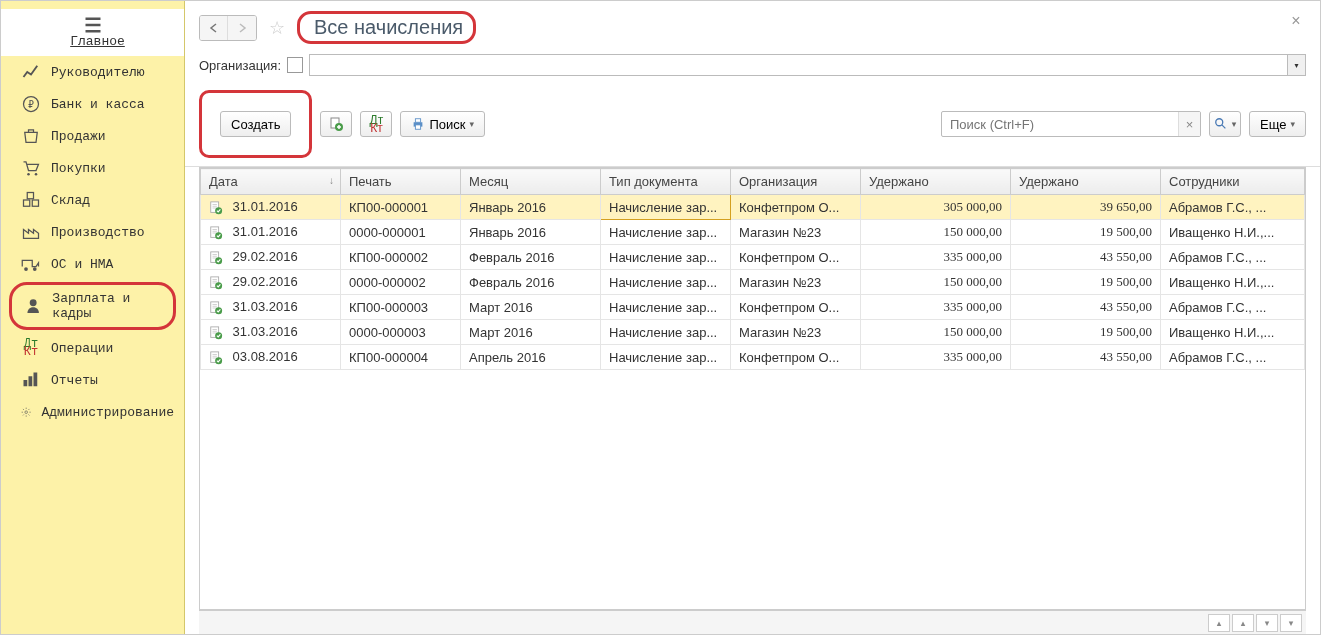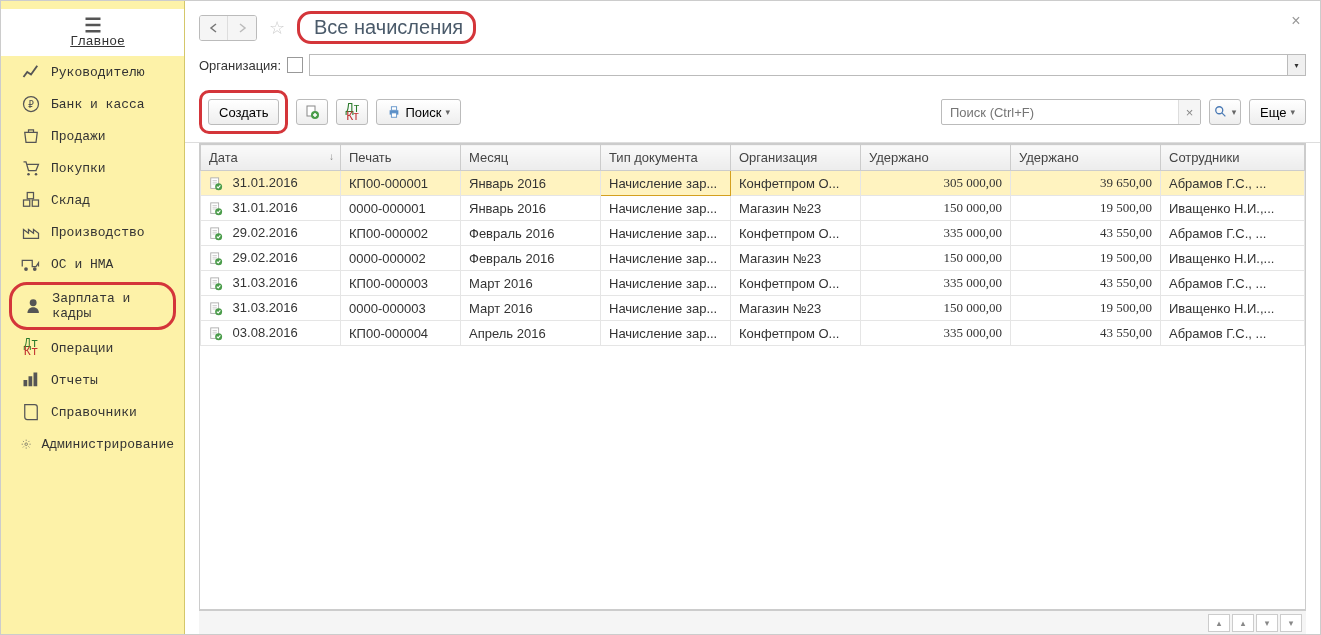--- a/index.html
+++ b/index.html
@@ -19,21 +19,21 @@
 .page-title { font-size: 20px; color: #4a5a6a; margin-left: 4px; }
 .title-ring { border: 3px solid #d4353a; border-radius: 14px; padding: 2px 10px; display: inline-block; }
 .org-row { display: flex; align-items: center; padding: 4px 14px 10px 14px; gap: 6px; }
 .org-label { color: #333; }
 .org-check { width: 16px; height: 16px; border: 1px solid #999; background: #fff; }
 .org-select { flex: 1; border: 1px solid #bbb; height: 22px; background: #fff; position: relative; }
 .org-select-btn { position: absolute; right: 0; top: 0; width: 18px; height: 100%; border-left: 1px solid #bbb; background: #f0f0f0; display: flex; align-items: center; justify-content: center; font-size: 8px; cursor: pointer; }
 .toolbar { display: flex; align-items: center; padding: 4px 14px 8px 14px; gap: 8px; border-bottom: 1px solid #ddd; }
 .btn { height: 26px; padding: 0 10px; border: 1px solid #bbb; background: linear-gradient(#fff,#eee); border-radius: 3px; cursor: pointer; display: inline-flex; align-items: center; gap: 4px; font-size: 13px; }
 .btn-icon-only { width: 32px; padding: 0; justify-content: center; }
-.btn-ring { border: 3px solid #d4353a; border-radius: 10px; padding: 6px; display: inline-block; }
+.btn-ring { border: 3px solid #d4353a; border-radius: 10px; padding: 18px; display: inline-block; }
 .toolbar-spacer { flex: 1; }
 .search-wrap { display: flex; align-items: center; border: 1px solid #bbb; border-radius: 2px; height: 26px; width: 260px; background: #fff; }
 .search-input { flex: 1; border: none; outline: none; padding: 0 8px; font-size: 13px; color: #888; background: transparent; }
 .search-clear { width: 22px; height: 100%; border-left: 1px solid #ddd; background: #f5f5f5; cursor: pointer; display: flex; align-items: center; justify-content: center; color: #888; }
 .table-wrap { flex: 1; overflow: auto; border-top: 1px solid #ddd; margin: 0 14px; border: 1px solid #ccc; }
 table { width: 100%; border-collapse: collapse; }
 th { text-align: left; font-weight: normal; background: linear-gradient(#fafafa,#ececec); border: 1px solid #ccc; padding: 5px 8px; color: #444; font-size: 13px; position: relative; }
 th .sort { position: absolute; right: 6px; top: 6px; color: #888; font-size: 10px; }
 td { border: 1px solid #e5e5e5; padding: 4px 8px; font-size: 13px; white-space: nowrap; overflow: hidden; text-overflow: ellipsis; }
 tr.selected td { background: #fff3c0; }
@@ -144,28 +144,20 @@
     </div>
     <div class="sidebar-item">
       <span class="icon">
           <svg viewBox="0 0 16 16">
             <rect x="2" y="8" width="3" height="5" fill="#555"></rect>
             <rect x="6" y="5" width="3" height="8" fill="#555"></rect>
             <rect x="10" y="2" width="3" height="11" fill="#555"></rect>
           </svg>
         </span>
       <span>Отчеты</span>
-    </div>
-    <div class="sidebar-item">
-      <span class="icon">
-          <svg viewBox="0 0 16 16">
-            <path d="M3 2h8a2 2 0 012 2v10H5a2 2 0 01-2-2z" stroke="#555" fill="none"></path>
-          </svg>
-        </span>
-      <span>Справочники</span>
     </div>
     <div class="sidebar-item">
       <span class="icon">
           <svg viewBox="0 0 16 16">
             <circle cx="8" cy="8" r="2" fill="none" stroke="#555"></circle>
             <path d="M8 1v2M8 13v2M1 8h2M13 8h2M3 3l1.5 1.5M11.5 11.5L13 13M13 3l-1.5 1.5M4.5 11.5L3 13" stroke="#555"></path>
           </svg>
         </span>
       <span>Администрирование</span>
     </div>

